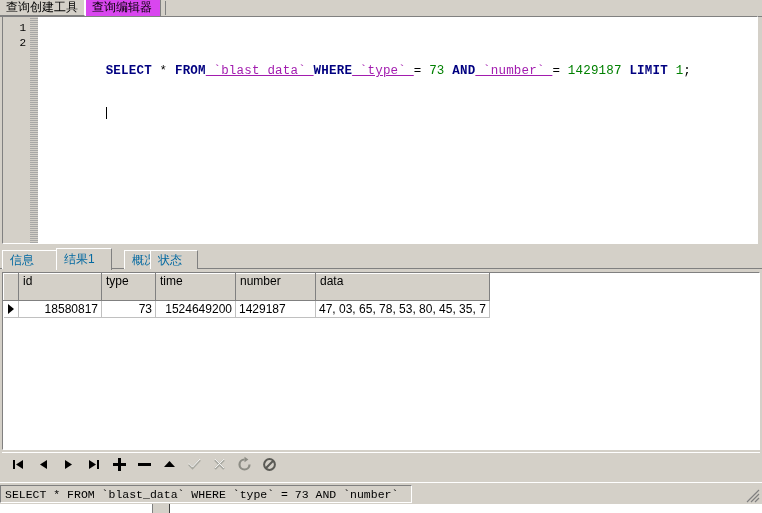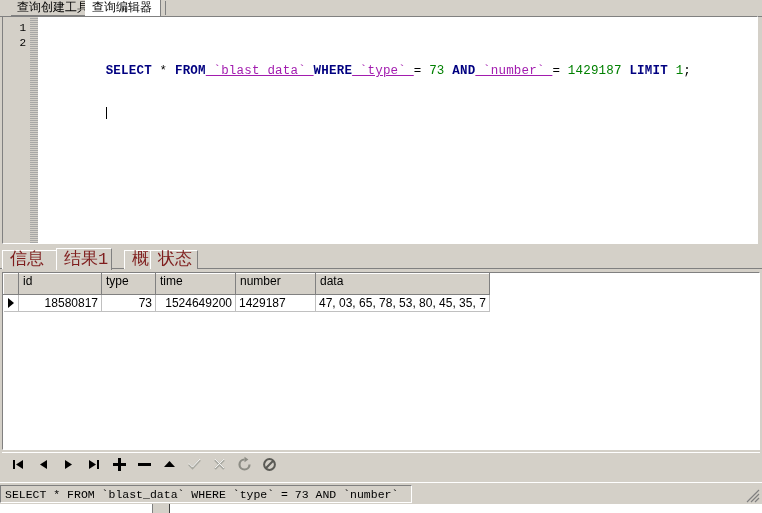--- a/index.html
+++ b/index.html
@@ -41,21 +41,21 @@
     white-space: nowrap;
     box-sizing: border-box;
     cursor: default;
   }
   .top-tab.inactive {
     background: #d4d0c8;
     border-right: 1px solid #ffffff;
     border-bottom: 1px solid #808080;
   }
   .top-tab.active {
-    background: #ffffff;
+    background: #d946ef;
     border-left: 1px solid #ffffff;
     border-right: 1px solid #808080;
     font-weight: normal;
   }
   .top-tab-rest {
     position: absolute;
     top: 0; height: 16px;
     background: #d4d0c8;
     border-bottom: 1px solid #808080;
   }
@@ -136,23 +136,23 @@
     left: 0; top: 248px;
     width: 762px; height: 22px;
     background: #d4d0c8;
   }
   .res-tab {
     position: absolute;
     top: 2px;
     height: 19px;
     line-height: 18px;
     padding: 0 7px;
-    font-family: Liberation Mono, monospace;
-    font-size: 17px;
-    color: #7f1d1d;
+    font-family: Liberation Sans, sans-serif;
+    font-size: 12px;
+    color: #0369a1;
     white-space: nowrap;
     background: #d4d0c8;
     box-sizing: border-box;
     cursor: default;
     border-top: 1px solid #ffffff;
     border-left: 1px solid #ffffff;
     border-right: 1px solid #808080;
   }
   .res-tab.active {
     top: 0px;
@@ -191,21 +191,21 @@
     font-size: 12px;
   }
   table.grid th {
     background: #d4d0c8;
     border-right: 1px solid #808080;
     border-bottom: 1px solid #808080;
     border-top: 1px solid #ffffff;
     height: 17px;
     font-weight: normal;
     text-align: left;
-    padding: 0 0 6px 4px;
+    padding: 0 0 12px 4px;
     color: #000;
     overflow: hidden;
     white-space: nowrap;
     box-sizing: border-box;
     cursor: default;
   }
   table.grid th.indicator-h {
     padding: 0;
     border-left: 1px solid #ffffff;
   }
@@ -309,21 +309,21 @@
     box-sizing: border-box;
   }
 </style>
 </head>
 <body>
 
 <div id="app">
 
   <div class="top-tabstrip">
     <div class="top-tab-rest" style="left:0; width:762px;"></div>
-    <div class="top-tab inactive" style="left:11px; width:85px;">
+    <div class="top-tab inactive" style="left:0; width:85px;">
       <span>查询创建工具</span>
     </div>
     <div class="top-tab active" style="left:85px; width:76px;">
       <span>查询编辑器</span>
     </div>
     <div class="top-tab-caret" style="left:165px;"></div>
   </div>
 
   <div class="editor-frame">
     <div class="gutter">

